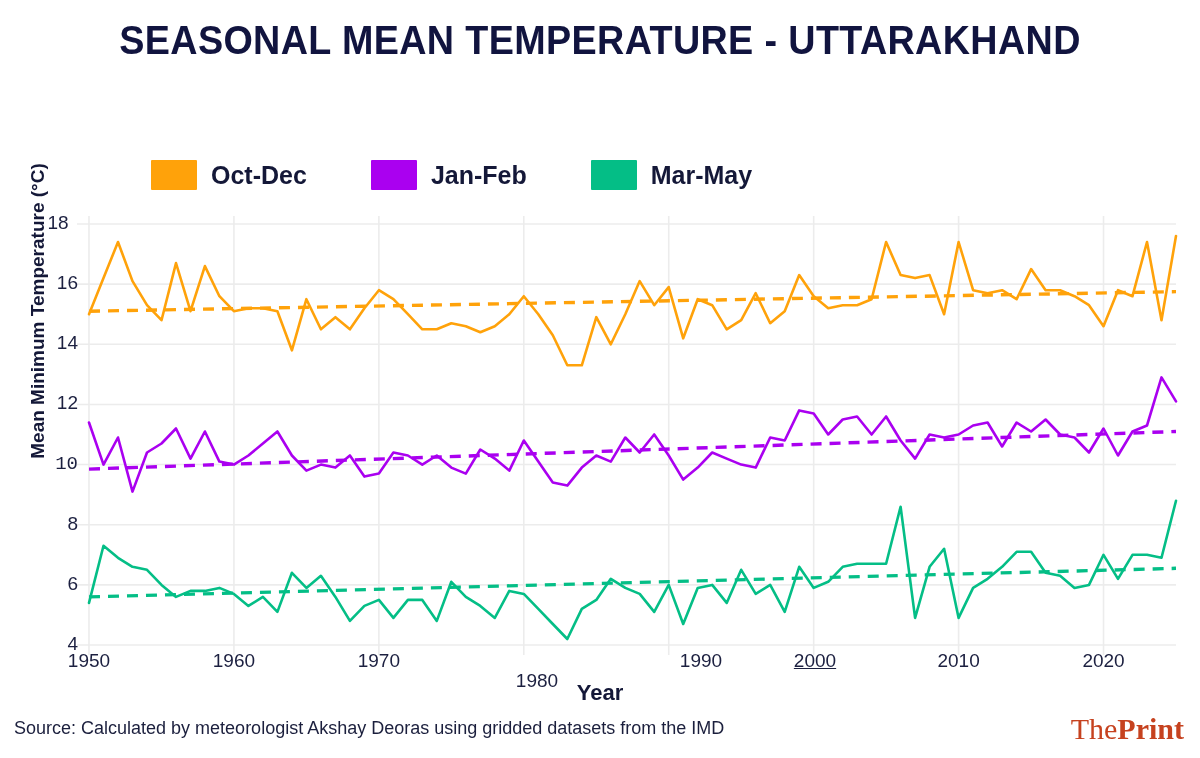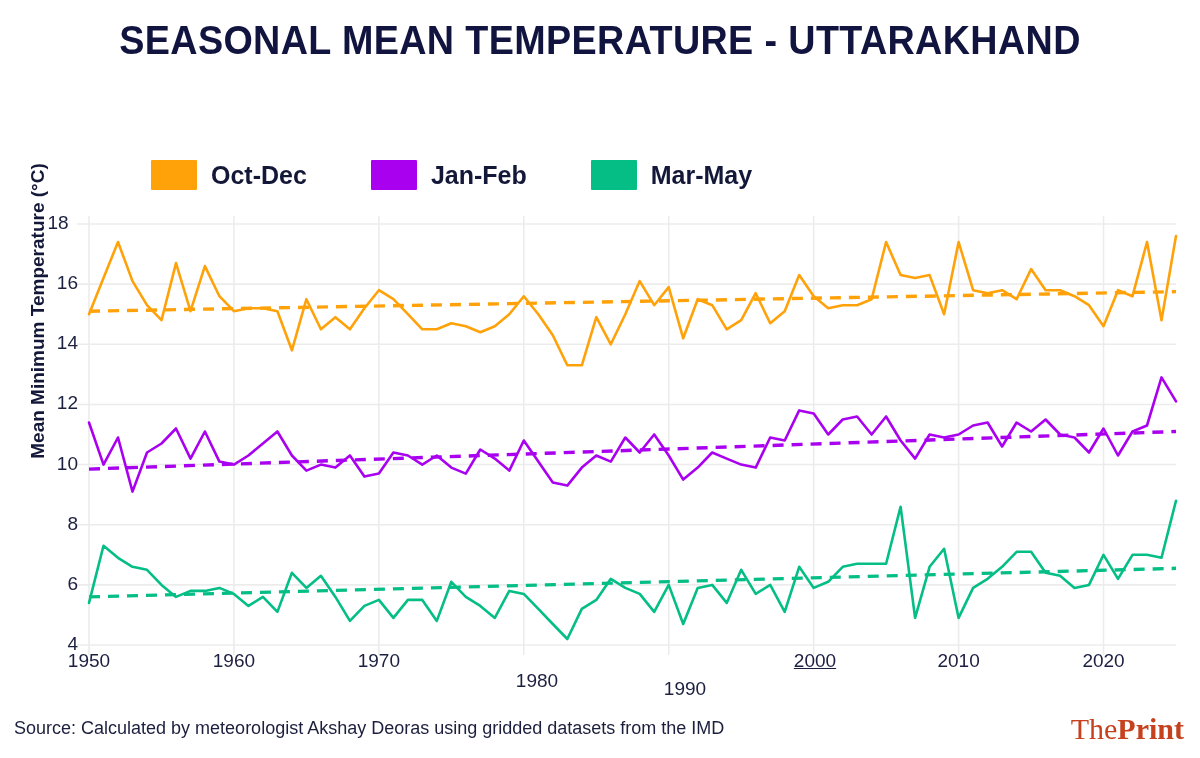--- a/index.html
+++ b/index.html
@@ -124,35 +124,36 @@
         <line x1="89" y1="311.20714285714286" x2="1176" y2="291.6607142857143" stroke="#ffa20a" stroke-width="3.4" stroke-dasharray="11 8" stroke-linecap="butt"></line>
         <polyline points="89.0,422.5 103.5,464.6 118.0,437.5 132.5,491.6 147.0,452.5 161.5,443.5 176.0,428.5 190.5,458.6 204.9,431.5 219.4,461.6 233.9,464.6 248.4,455.5 262.9,443.5 277.4,431.5 291.9,455.5 306.4,470.6 320.9,464.6 335.4,467.6 349.9,455.5 364.4,476.6 378.9,473.6 393.4,452.5 407.9,455.5 422.3,464.6 436.8,455.5 451.3,467.6 465.8,473.6 480.3,449.5 494.8,458.6 509.3,470.6 523.8,440.5 538.3,461.6 552.8,482.6 567.3,485.6 581.8,467.6 596.3,455.5 610.8,461.6 625.3,437.5 639.7,452.5 654.2,434.5 668.7,455.5 683.2,479.6 697.7,467.6 712.2,452.5 726.7,458.6 741.2,464.6 755.7,467.6 770.2,437.5 784.7,440.5 799.2,410.4 813.7,413.5 828.2,434.5 842.7,419.5 857.1,416.5 871.6,434.5 886.1,416.5 900.6,440.5 915.1,458.6 929.6,434.5 944.1,437.5 958.6,434.5 973.1,425.5 987.6,422.5 1002.1,446.5 1016.6,422.5 1031.1,431.5 1045.6,419.5 1060.1,434.5 1074.5,437.5 1089.0,452.5 1103.5,428.5 1118.0,455.5 1132.5,431.5 1147.0,425.5 1161.5,377.4 1176.0,401.4" fill="none" stroke="#aa00f0" stroke-width="2.6" stroke-linejoin="round" stroke-linecap="round"></polyline>
         <line x1="89" y1="469.0821428571429" x2="1176" y2="431.49285714285713" stroke="#aa00f0" stroke-width="3.4" stroke-dasharray="11 8" stroke-linecap="butt"></line>
         <polyline points="89.0,602.9 103.5,545.8 118.0,557.8 132.5,566.8 147.0,569.8 161.5,584.9 176.0,596.9 190.5,590.9 204.9,590.9 219.4,587.9 233.9,593.9 248.4,605.9 262.9,596.9 277.4,611.9 291.9,572.8 306.4,587.9 320.9,575.8 335.4,596.9 349.9,620.9 364.4,605.9 378.9,599.9 393.4,617.9 407.9,599.9 422.3,599.9 436.8,620.9 451.3,581.8 465.8,596.9 480.3,605.9 494.8,617.9 509.3,590.9 523.8,593.9 538.3,608.9 552.8,624.0 567.3,639.0 581.8,608.9 596.3,599.9 610.8,578.8 625.3,587.9 639.7,593.9 654.2,611.9 668.7,584.9 683.2,624.0 697.7,587.9 712.2,584.9 726.7,602.9 741.2,569.8 755.7,593.9 770.2,584.9 784.7,611.9 799.2,566.8 813.7,587.9 828.2,581.8 842.7,566.8 857.1,563.8 871.6,563.8 886.1,563.8 900.6,506.7 915.1,617.9 929.6,566.8 944.1,548.8 958.6,617.9 973.1,587.9 987.6,578.8 1002.1,566.8 1016.6,551.8 1031.1,551.8 1045.6,572.8 1060.1,575.8 1074.5,587.9 1089.0,584.9 1103.5,554.8 1118.0,578.8 1132.5,554.8 1147.0,554.8 1161.5,557.8 1176.0,500.7" fill="none" stroke="#04be86" stroke-width="2.6" stroke-linejoin="round" stroke-linecap="round"></polyline>
         <line x1="89" y1="596.8857142857144" x2="1176" y2="568.3178571428571" stroke="#04be86" stroke-width="3.4" stroke-dasharray="11 8" stroke-linecap="butt"></line>
       </svg>
     <div class="ytick-holder">
         <div class="ytick" style="top: 633px;">4</div>
         <div class="ytick" style="top: 572.857px;">6</div>
         <div class="ytick" style="top: 512.714px;">8</div>
-        <div class="ytick" style="top: 452.571px;">10</div>
+        <div class="ytick" style="top: 452.571px; font-family: Liberation Mono, monospace;">10</div>
         <div class="ytick" style="top: 392.429px;">12</div>
         <div class="ytick" style="top: 332.286px;">14</div>
         <div class="ytick" style="top: 272.143px;">16</div>
         <div class="ytick" style="top: 212px; text-align: center;">18</div>
       </div>
     <div id="xticks">
         <div class="xtick" style="left: 89px;">1950</div>
         <div class="xtick" style="left: 233.933px;">1960</div>
         <div class="xtick" style="left: 378.867px;">1970</div>
         <div class="xtick" style="left: 537px; margin-top: 20px;">1980</div>
-        <div class="xtick" style="left: 685px; margin-top: 28px;">1990</div>
+        <div class="xtick" style="left: 701px;">1990</div>
         <div class="xtick" style="left: 815px; text-decoration: underline;">2000</div>
         <div class="xtick" style="left: 958.6px;">2010</div>
         <div class="xtick" style="left: 1103.53px;">2020</div>
       </div>
     <div class="ylabel">Mean Minimum Temperature (°C)</div>
+    <div class="xlabel">Year</div>
   </div>
 
   <div class="source">Source:  Calculated by meteorologist Akshay Deoras using gridded datasets from the IMD</div>
   <div class="brand"><span class="b-the">The</span><span class="b-bold">Print</span></div>
 
 </div>
 
 </body></html>

